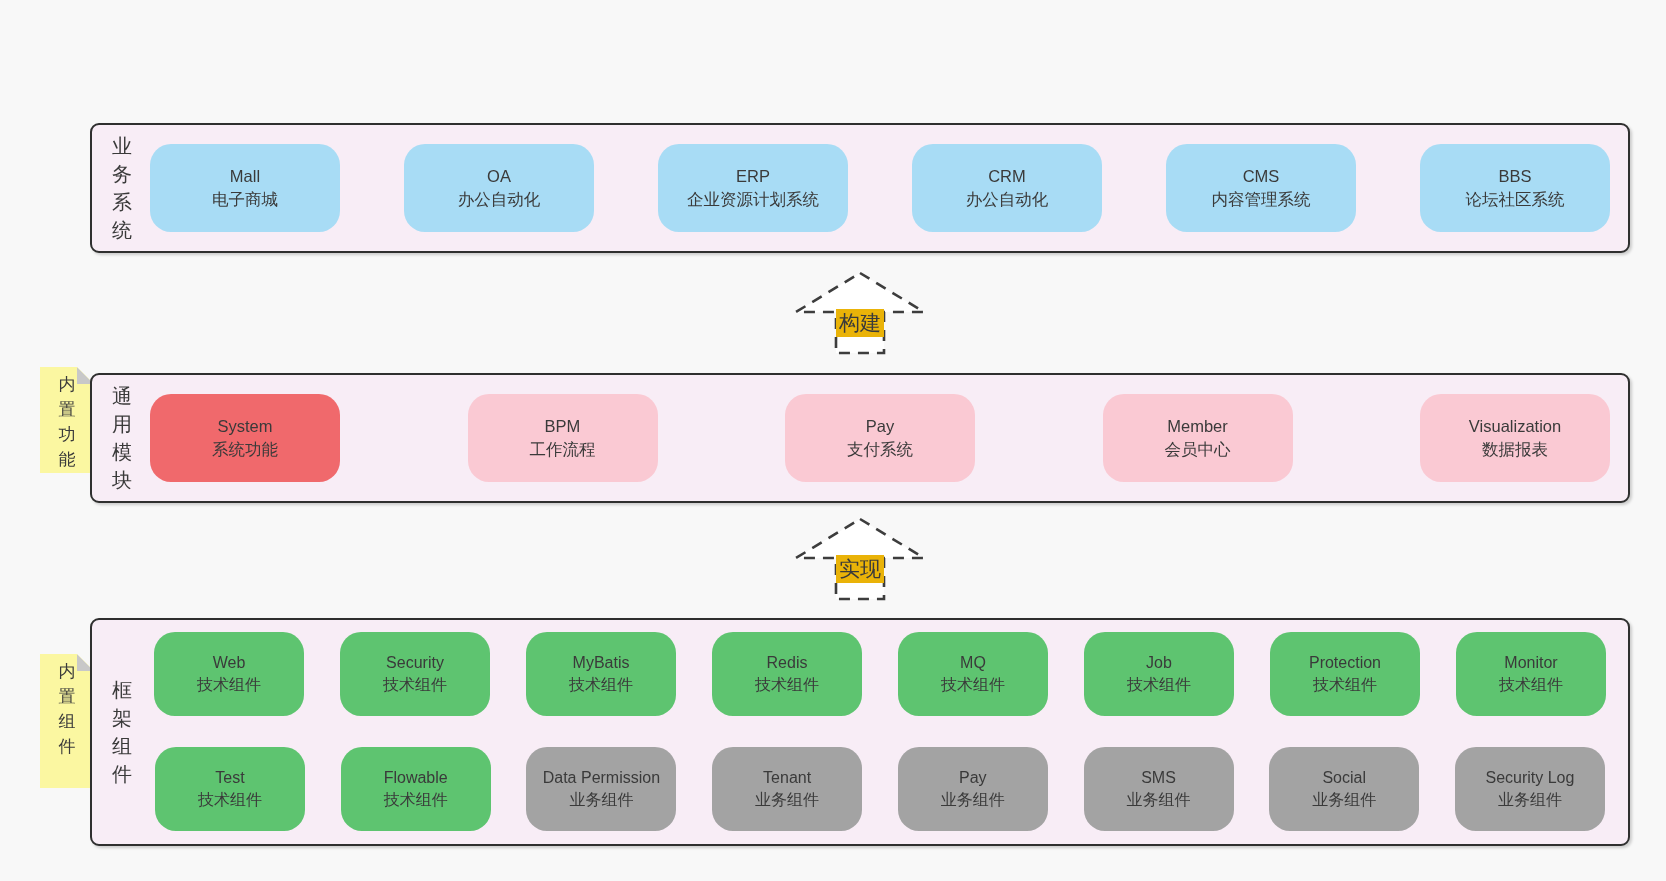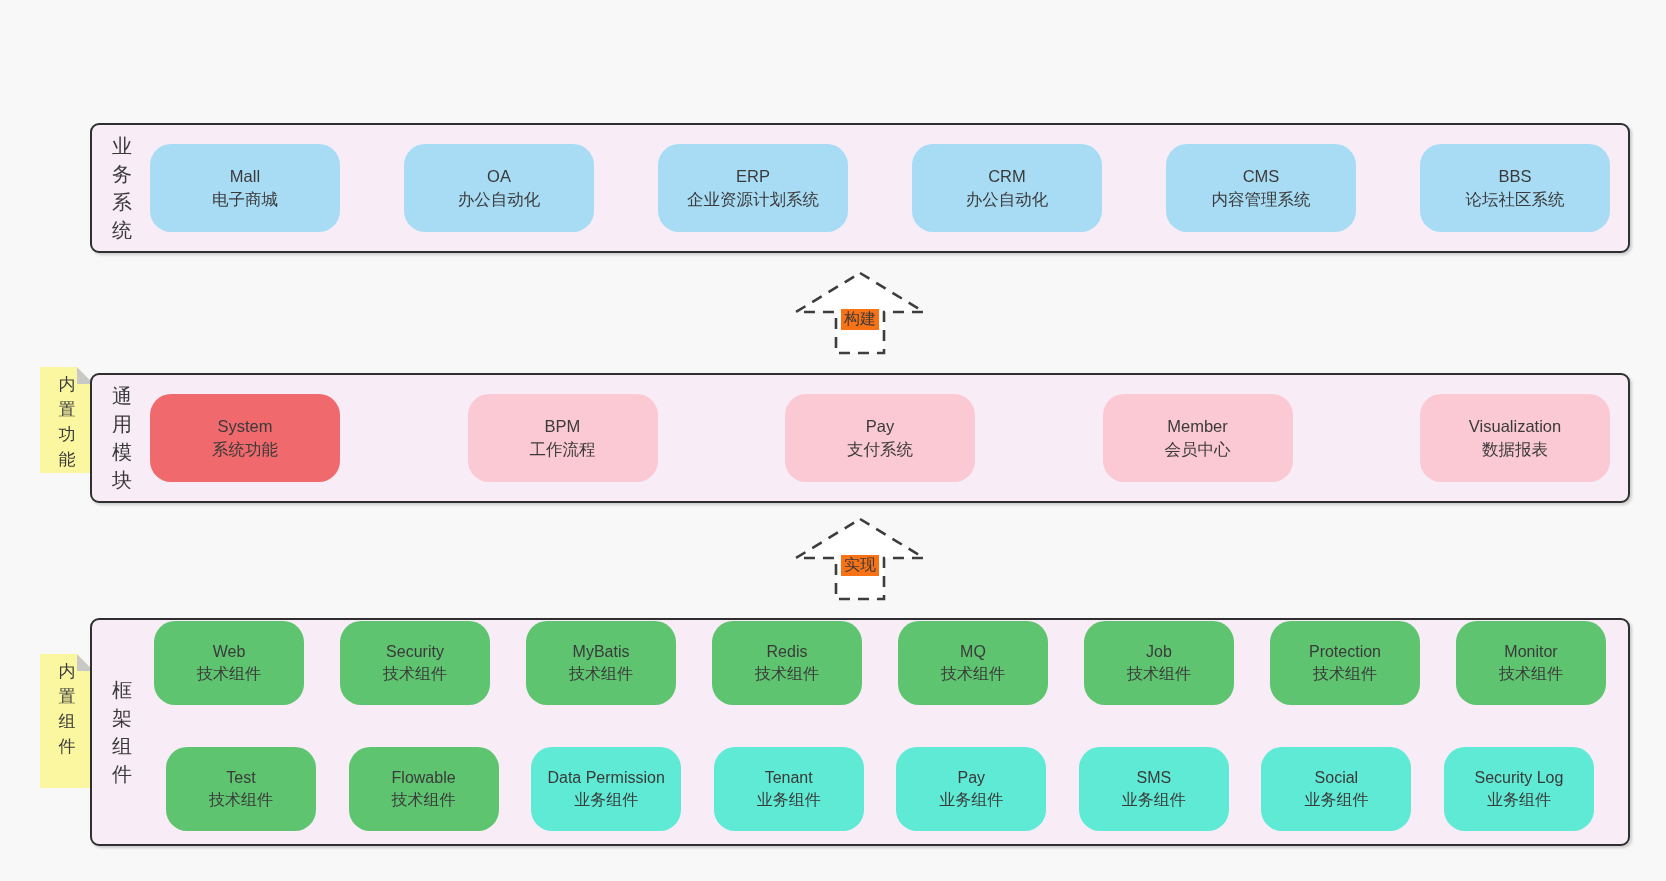--- a/index.html
+++ b/index.html
@@ -42,21 +42,21 @@
     border-radius:21px;
     display:flex;flex-direction:column;justify-content:center;align-items:center;
     text-align:center;font-size:16.5px;line-height:23px;
   }
   .row-wide .box{width:190px;height:88px;}
   .row-comp .box{width:150px;height:84px;font-size:16px;line-height:22px;}
   .blue{background:#a8dcf5;}
   .red{background:#f0696c;}
   .pink{background:#fac9d3;}
   .green{background:#5ec470;}
-  .green-light{background:#5eead4;}
+  .green-light{background:#a3a3a3;}
 
   
   .tab{
     position:absolute;left:40px;width:54px;
     background:#fbf7a1;z-index:1;
     clip-path:polygon(0 0,calc(100% - 17px) 0,100% 17px,100% 100%,0 100%);
   }
   #tab-modules{top:367px;height:106px;}
   #tab-components{top:654px;height:134px;}
   .tab .fold{
@@ -69,22 +69,22 @@
     font-size:17px;line-height:25px;text-align:center;
   }
 
   
   .arrow{position:absolute;width:132px;height:84px;z-index:1;}
   #arrow-build{left:794px;top:271px;}
   #arrow-implement{left:794px;top:517px;}
   .arrow svg{display:block;}
   .arrow-label{
     position:absolute;left:50%;top:38px;transform:translateX(-50%);
-    background:#f97316;padding:0 3px;
-    font-size:16px;white-space:nowrap;
+    background:#eab308;padding:0 3px;
+    font-size:21px;white-space:nowrap;
   }
 </style>
 </head>
 <body>
 
 <div class="canvas">
 
   <div class="tab" id="tab-modules">
     <div class="fold"></div>
     <div class="tab-text">
@@ -218,21 +218,21 @@
         </div>
         <div class="box green">
           <div>Protection</div>
           <div>技术组件</div>
         </div>
         <div class="box green">
           <div>Monitor</div>
           <div>技术组件</div>
         </div>
       </div>
-      <div class="boxes row-comp" style="margin:16px;">
+      <div class="boxes row-comp" style="margin:5px;">
         <div class="box green">
           <div>Test</div>
           <div>技术组件</div>
         </div>
         <div class="box green">
           <div>Flowable</div>
           <div>技术组件</div>
         </div>
         <div class="box green-light">
           <div>Data Permission</div>

